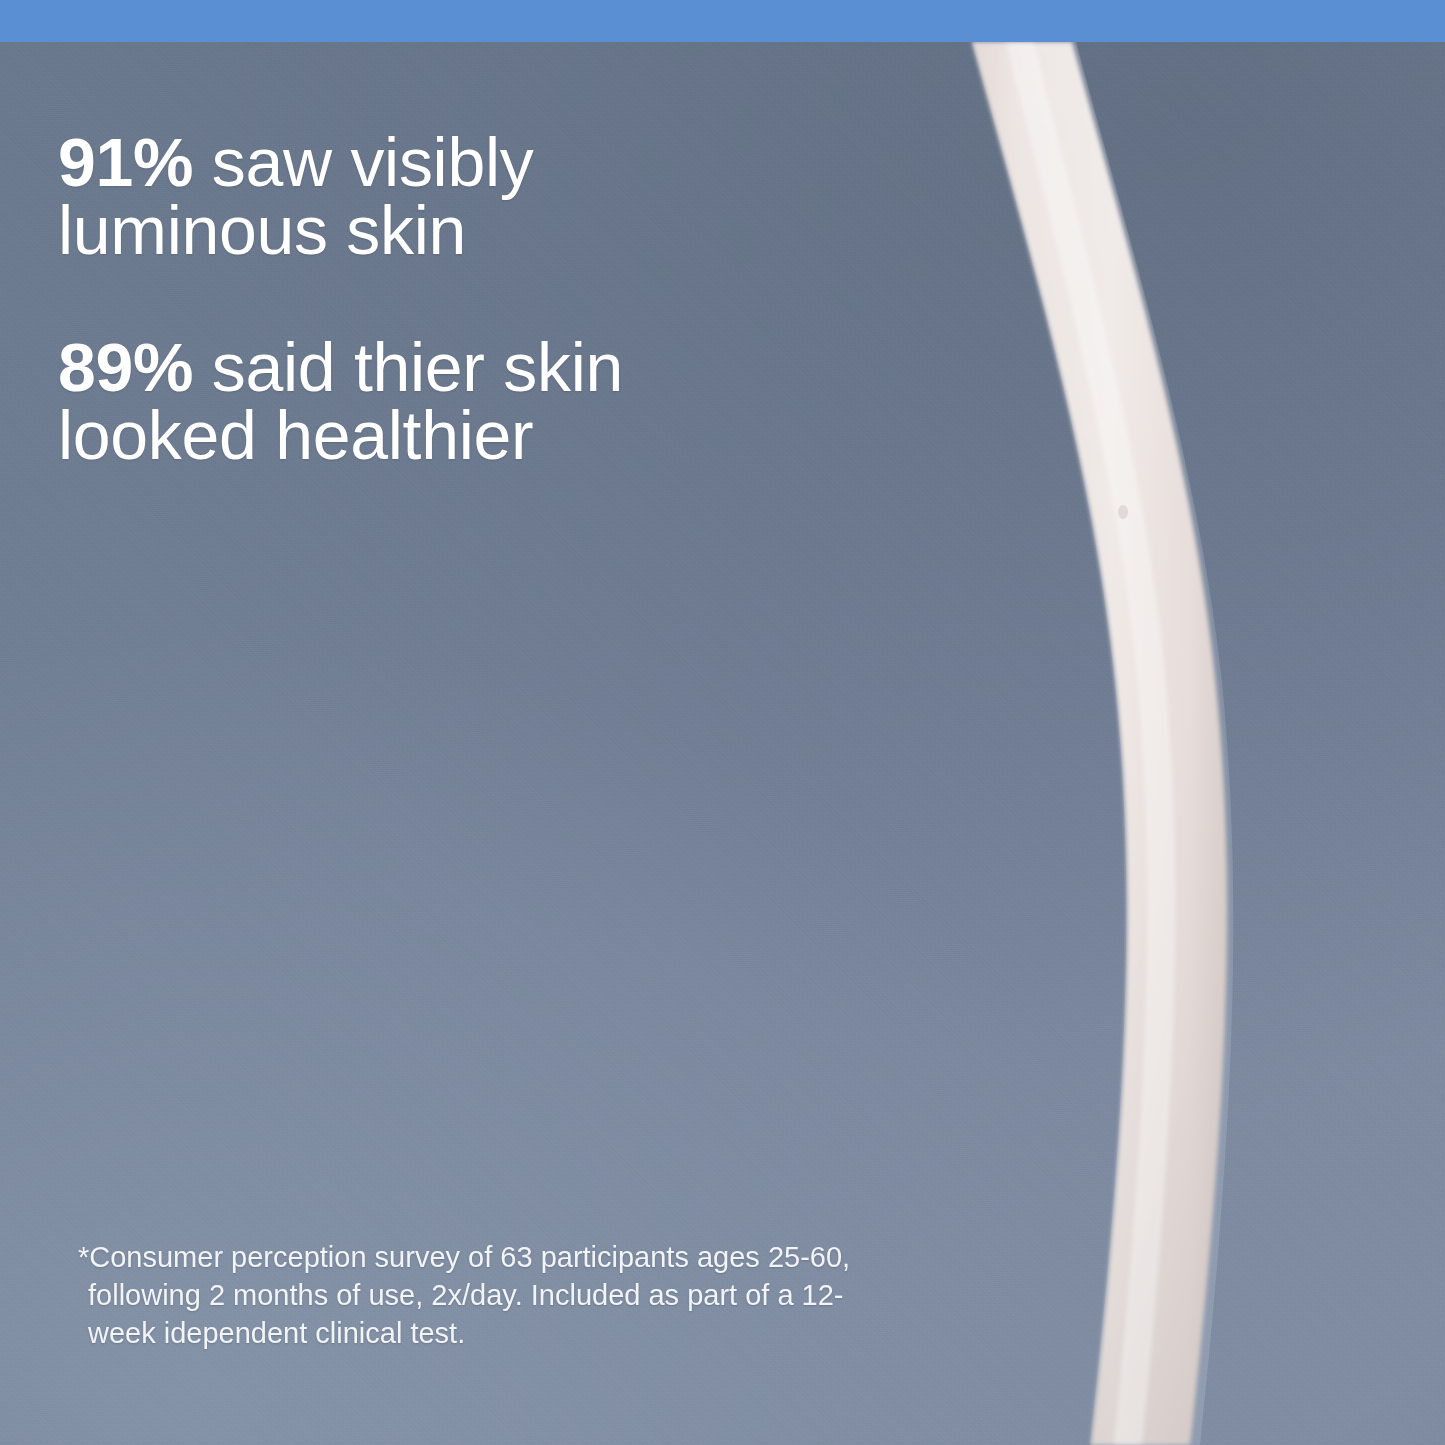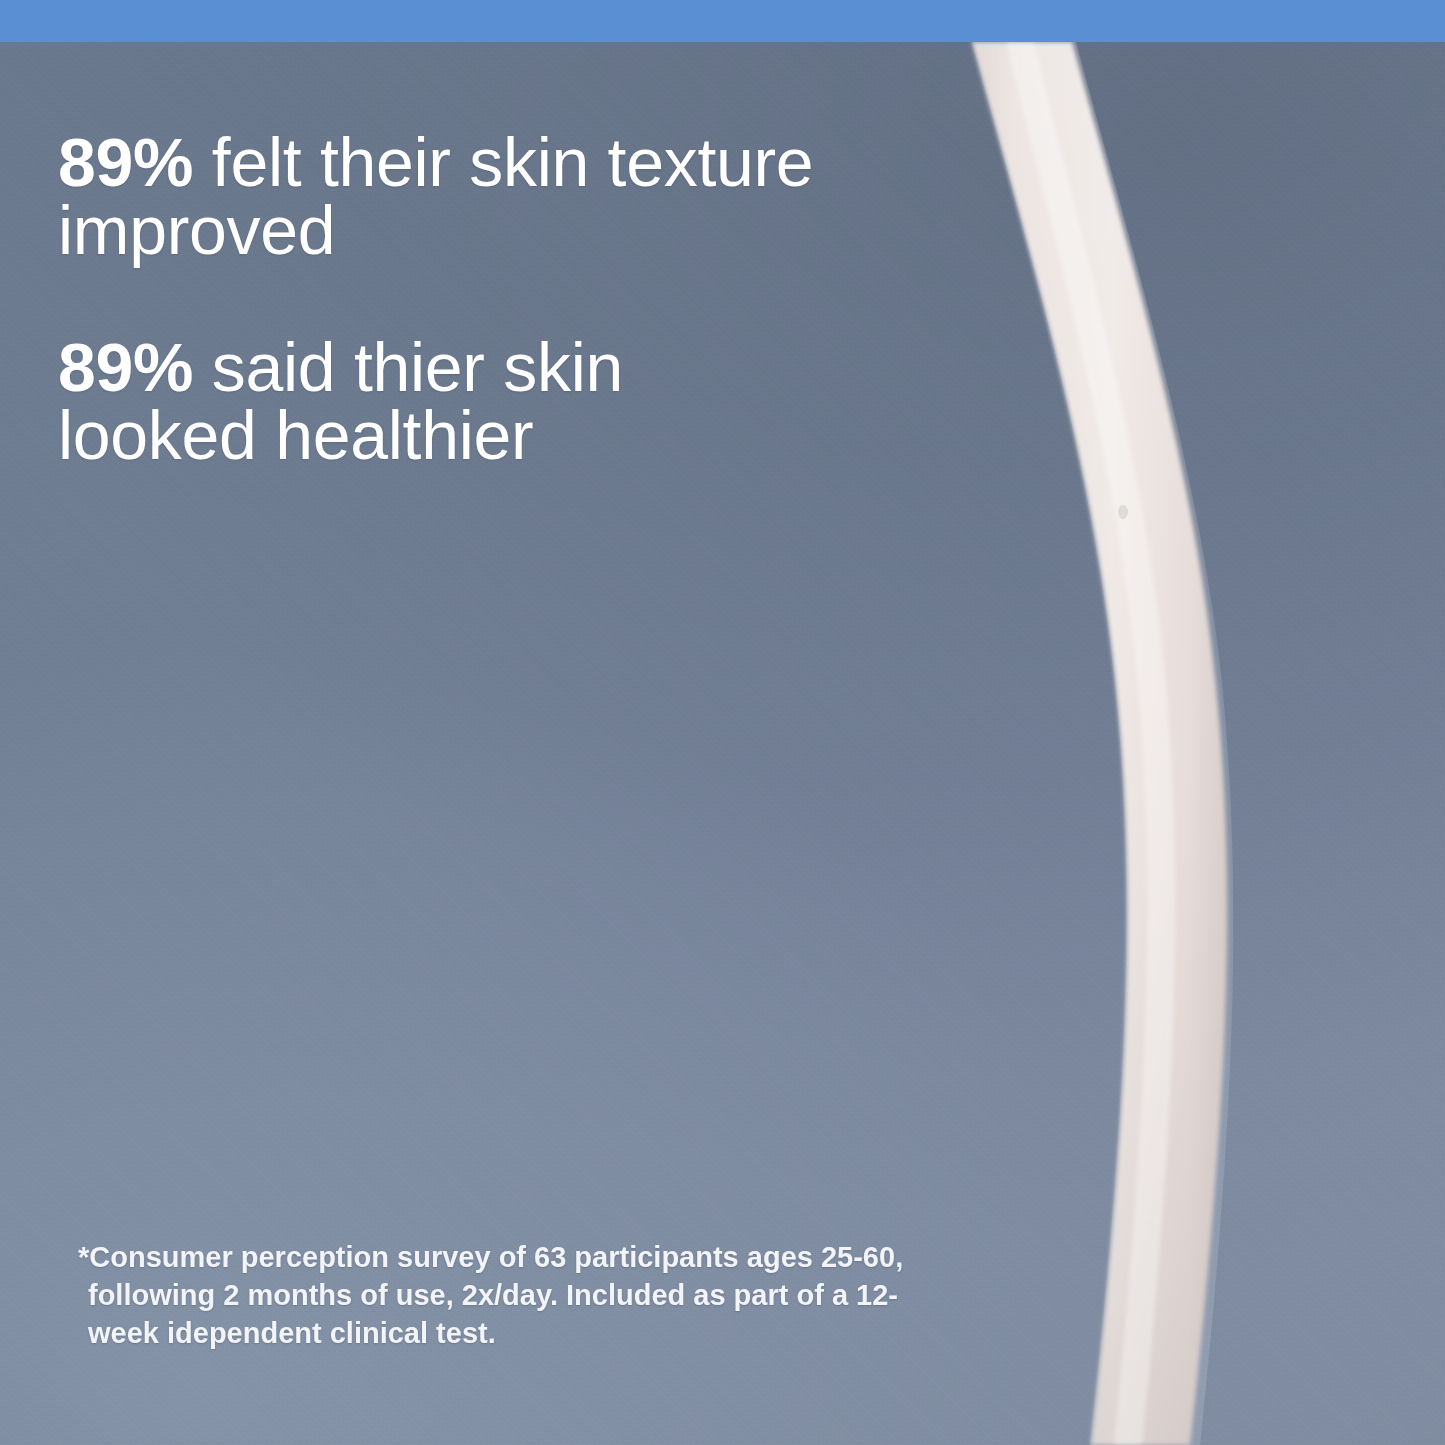--- a/index.html
+++ b/index.html
@@ -88,21 +88,21 @@
 
   
   .footnote {
     position: absolute;
     left: 88px;
     top: 1238px;
     width: 820px;
     color: #f2f4f7;
     font-size: 29px;
     line-height: 38px;
-    font-weight: 700;
+    font-weight: 400;
     letter-spacing: 0px;
     text-indent: -10px;
     text-shadow: 0 1px 2px rgba(40,50,65,0.25);
   }
 </style>
 </head>
 <body>
 
 <div id="canvas">
 
@@ -164,21 +164,21 @@
       <ellipse cx="243" cy="470" rx="5" ry="7" fill="#cdbfbb" opacity="0.45"></ellipse>
     </svg>
   </div>
 
   <div class="bg-vignette"></div>
 
   <div class="top-bar"></div>
 
   <div class="claims">
     <p class="claim">
-      <span class="pct">89%</span><span> felt their skin texture improved</span>
+      <span class="pct">91%</span><span> saw visibly luminous skin</span>
     </p>
     <p class="claim">
       <span class="pct">89%</span><span> said thier skin looked healthier</span>
     </p>
   </div>
 
   <div class="footnote">*Consumer perception survey of 63 participants ages 25-60, following 2 months of use, 2x/day. Included as part of a 12-week idependent clinical test.</div>
 
 </div>
 

